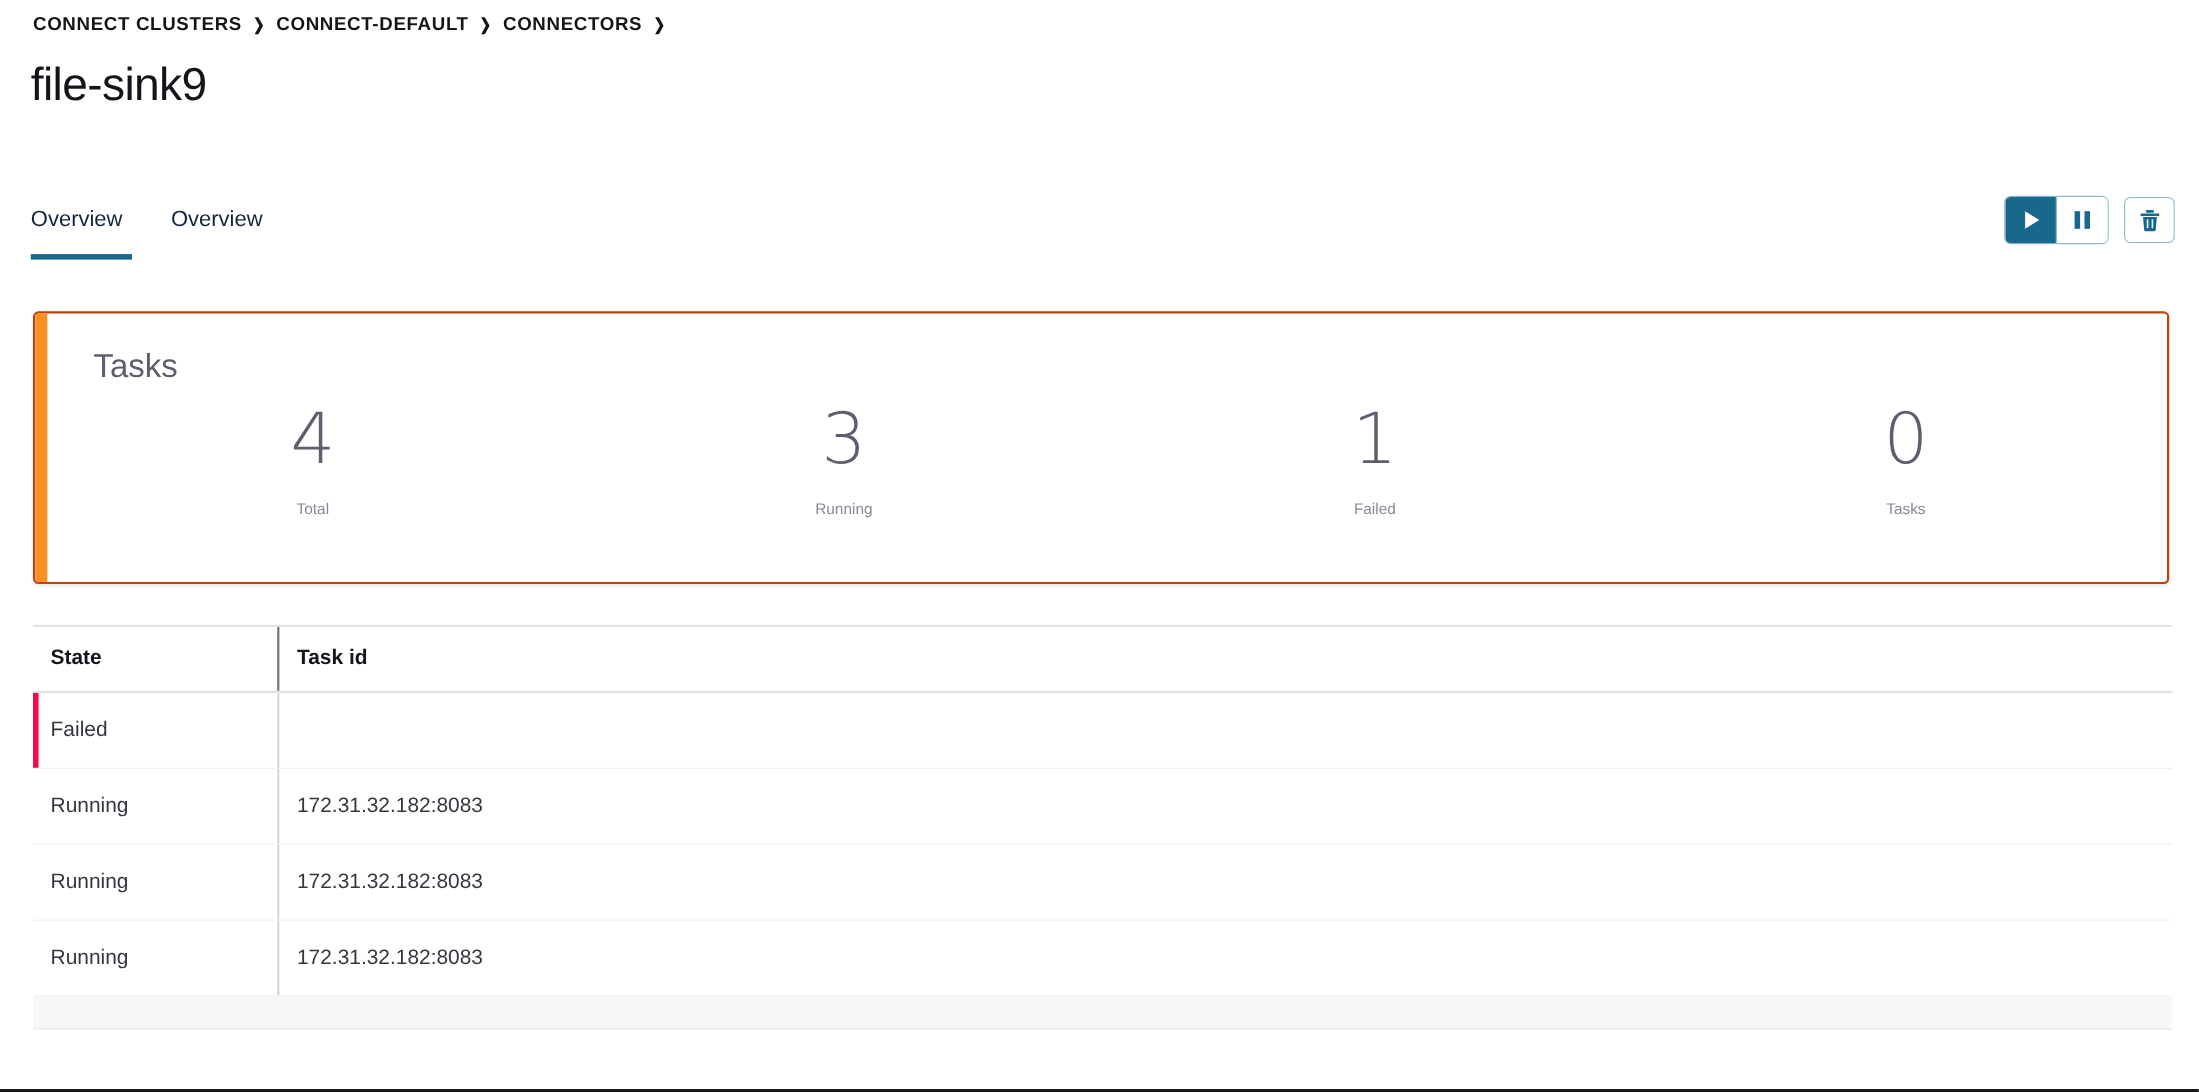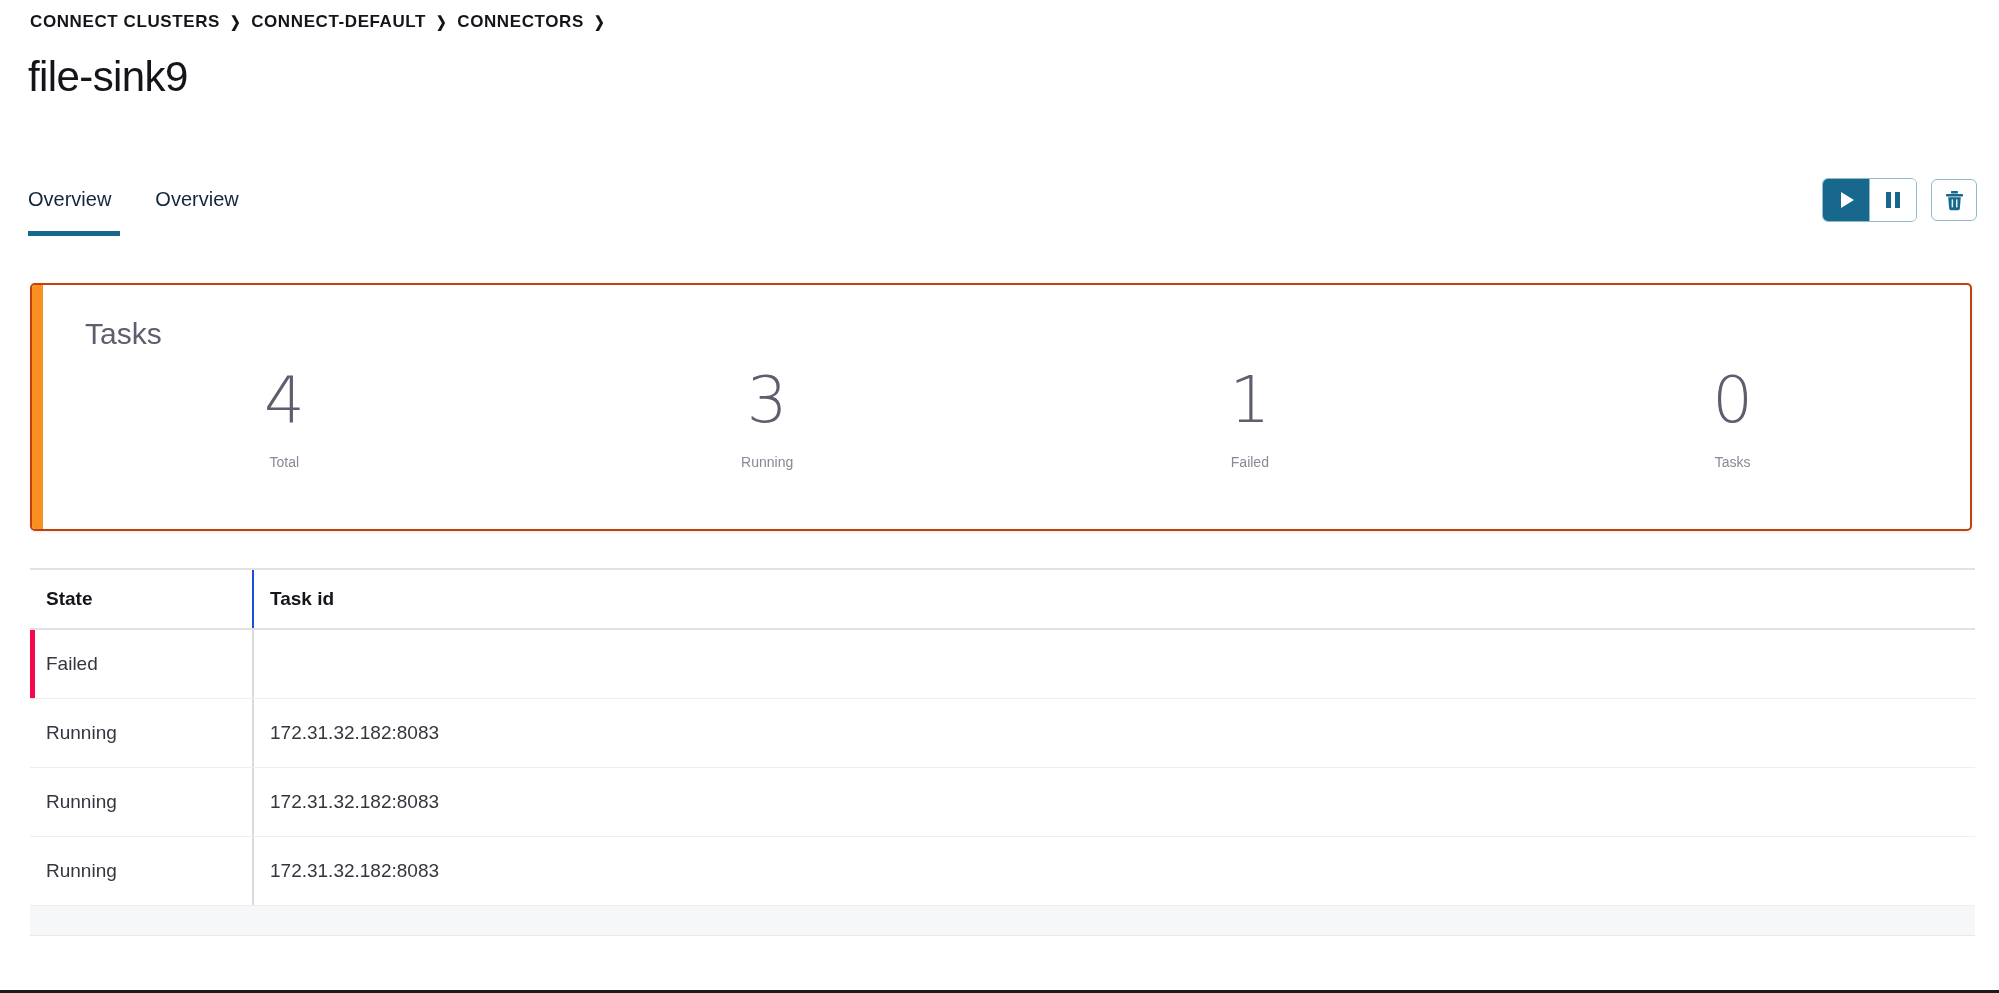--- a/index.html
+++ b/index.html
@@ -217,21 +217,21 @@
     background: #ffffff;
   }
   .th {
     font-size: 19px;
     font-weight: bold;
     color: #14141a;
     display: flex;
     align-items: center;
     padding-left: 16px;
   }
-  .col-state { width: 224px; border-right: 2px solid #1d4ed8; }
+  .col-state { width: 224px; border-right: 2px solid #737373; }
   .col-task  { flex: 1; text-align: right; }
   .trow {
     display: flex;
     height: 69px;
     border-bottom: 1px solid #eceef1;
     background: #ffffff;
     position: relative;
   }
   .td {
     font-size: 19px;

